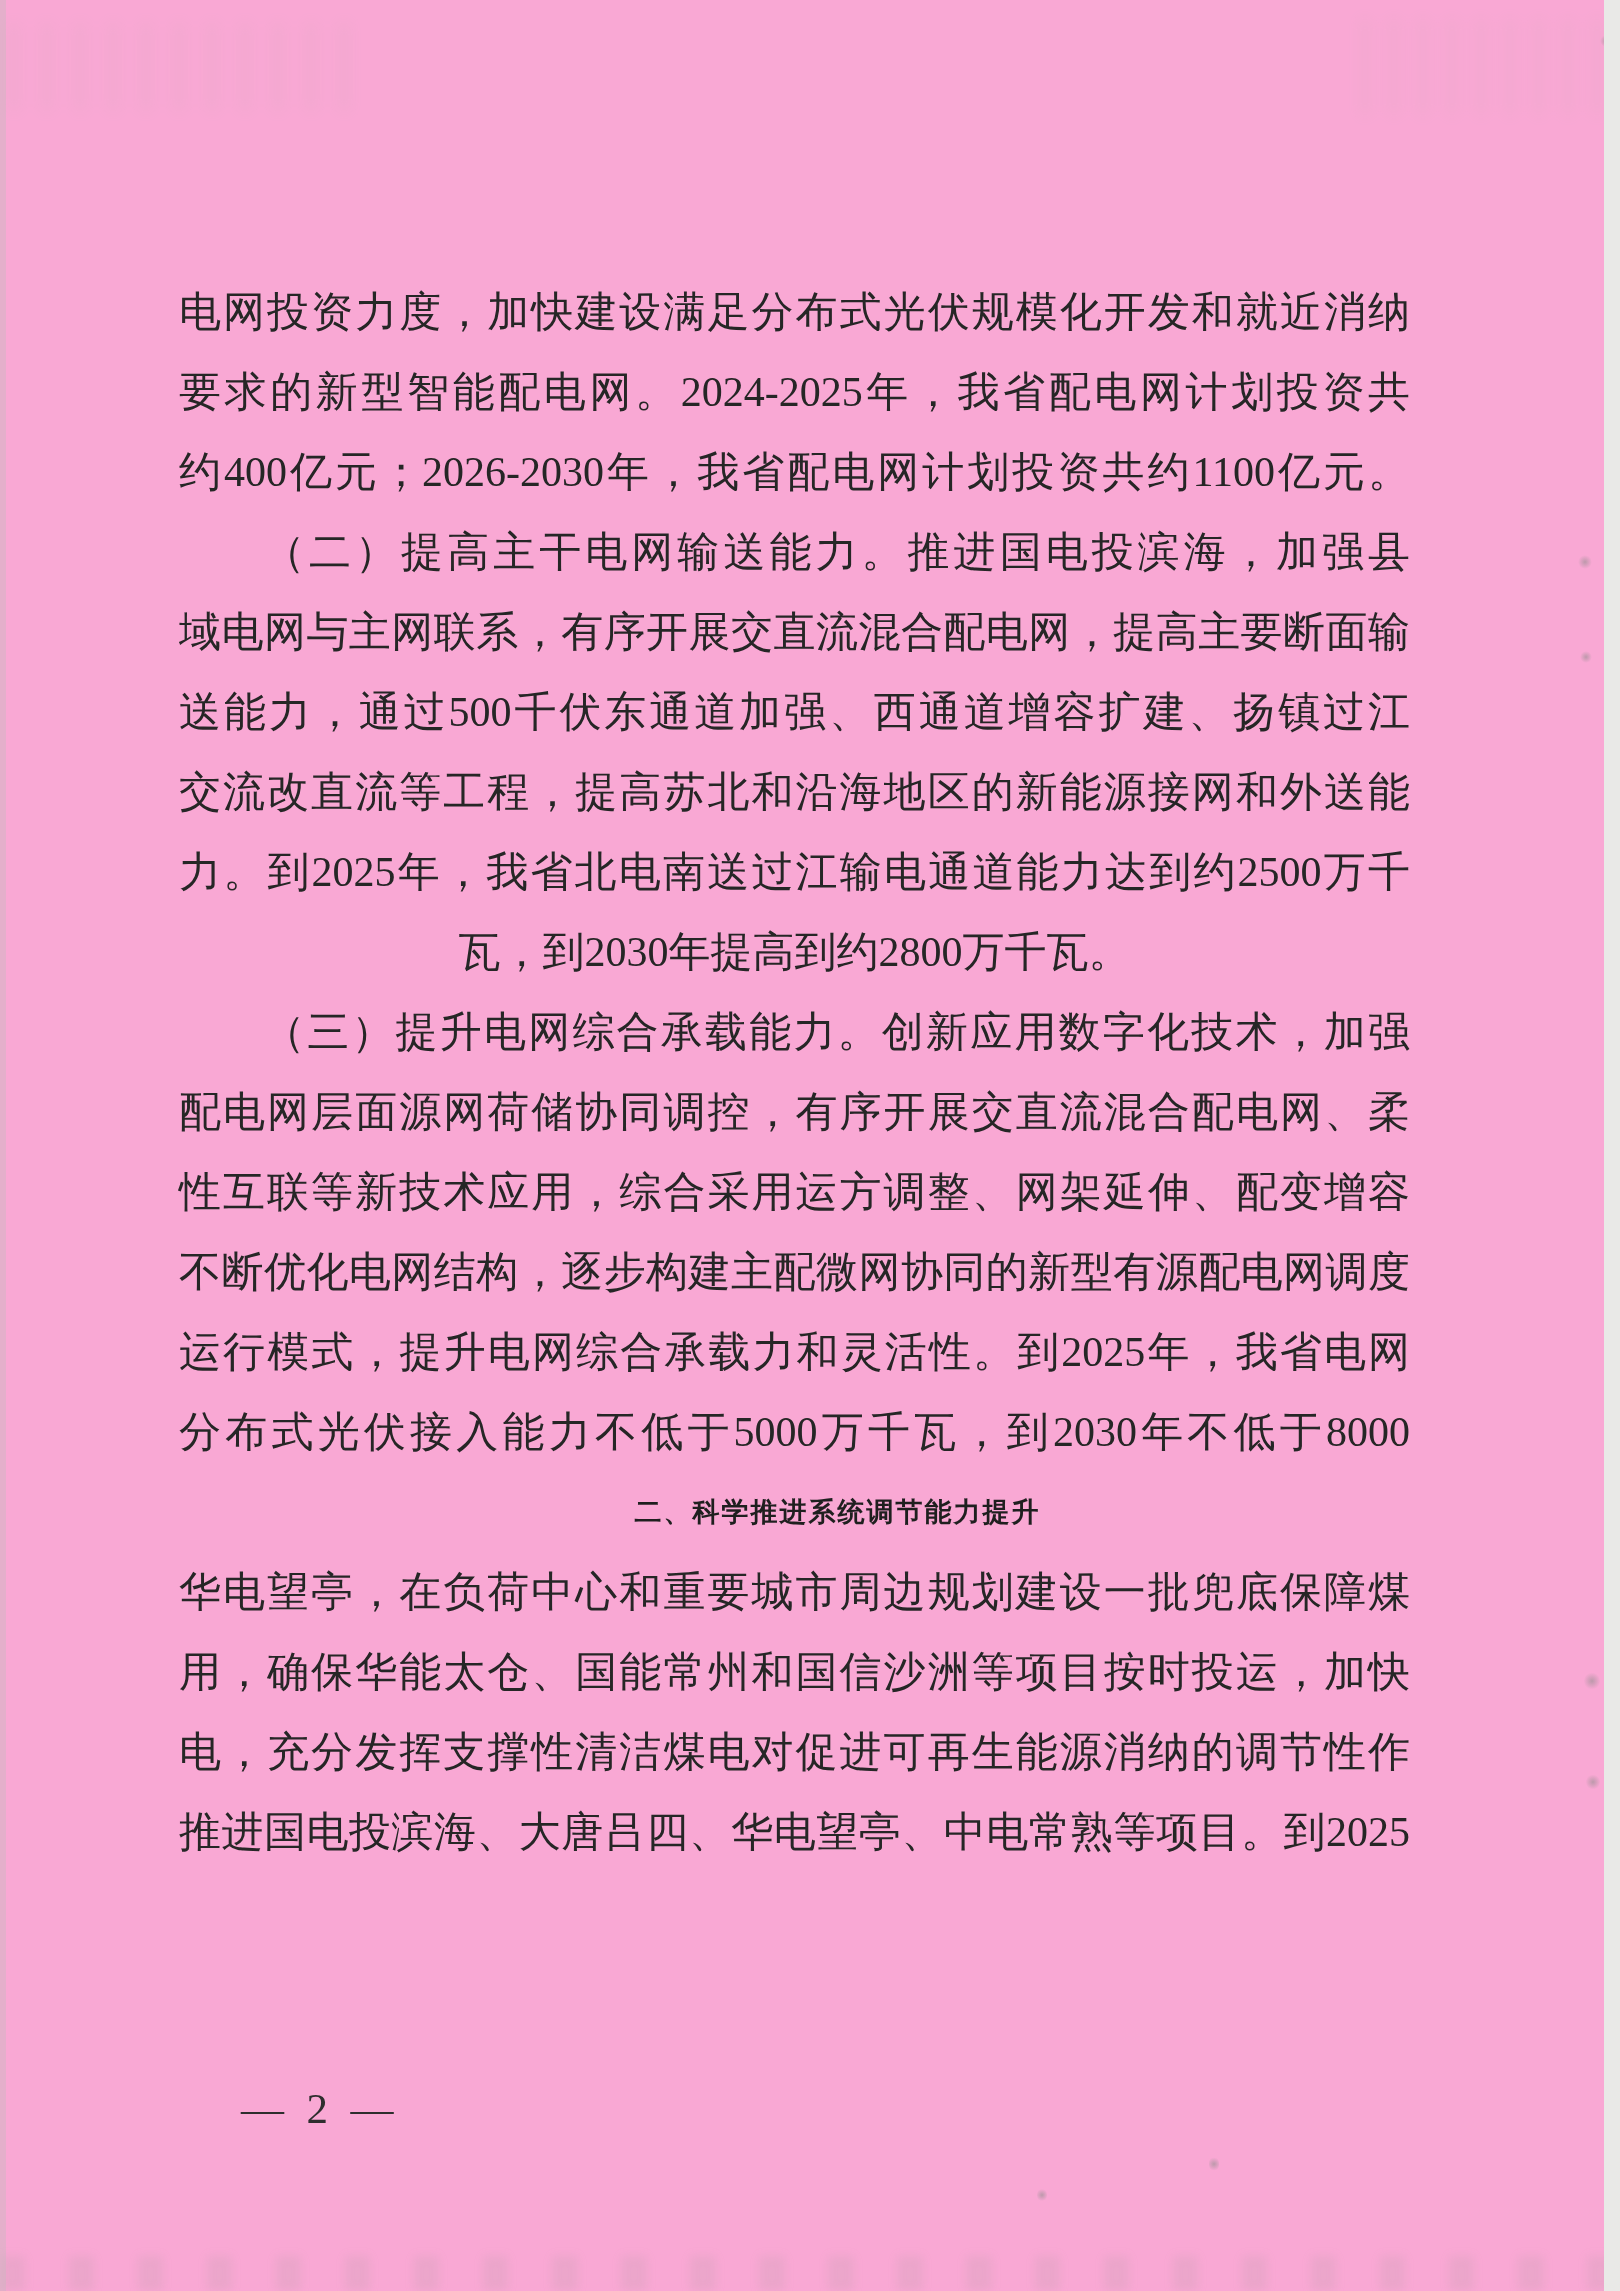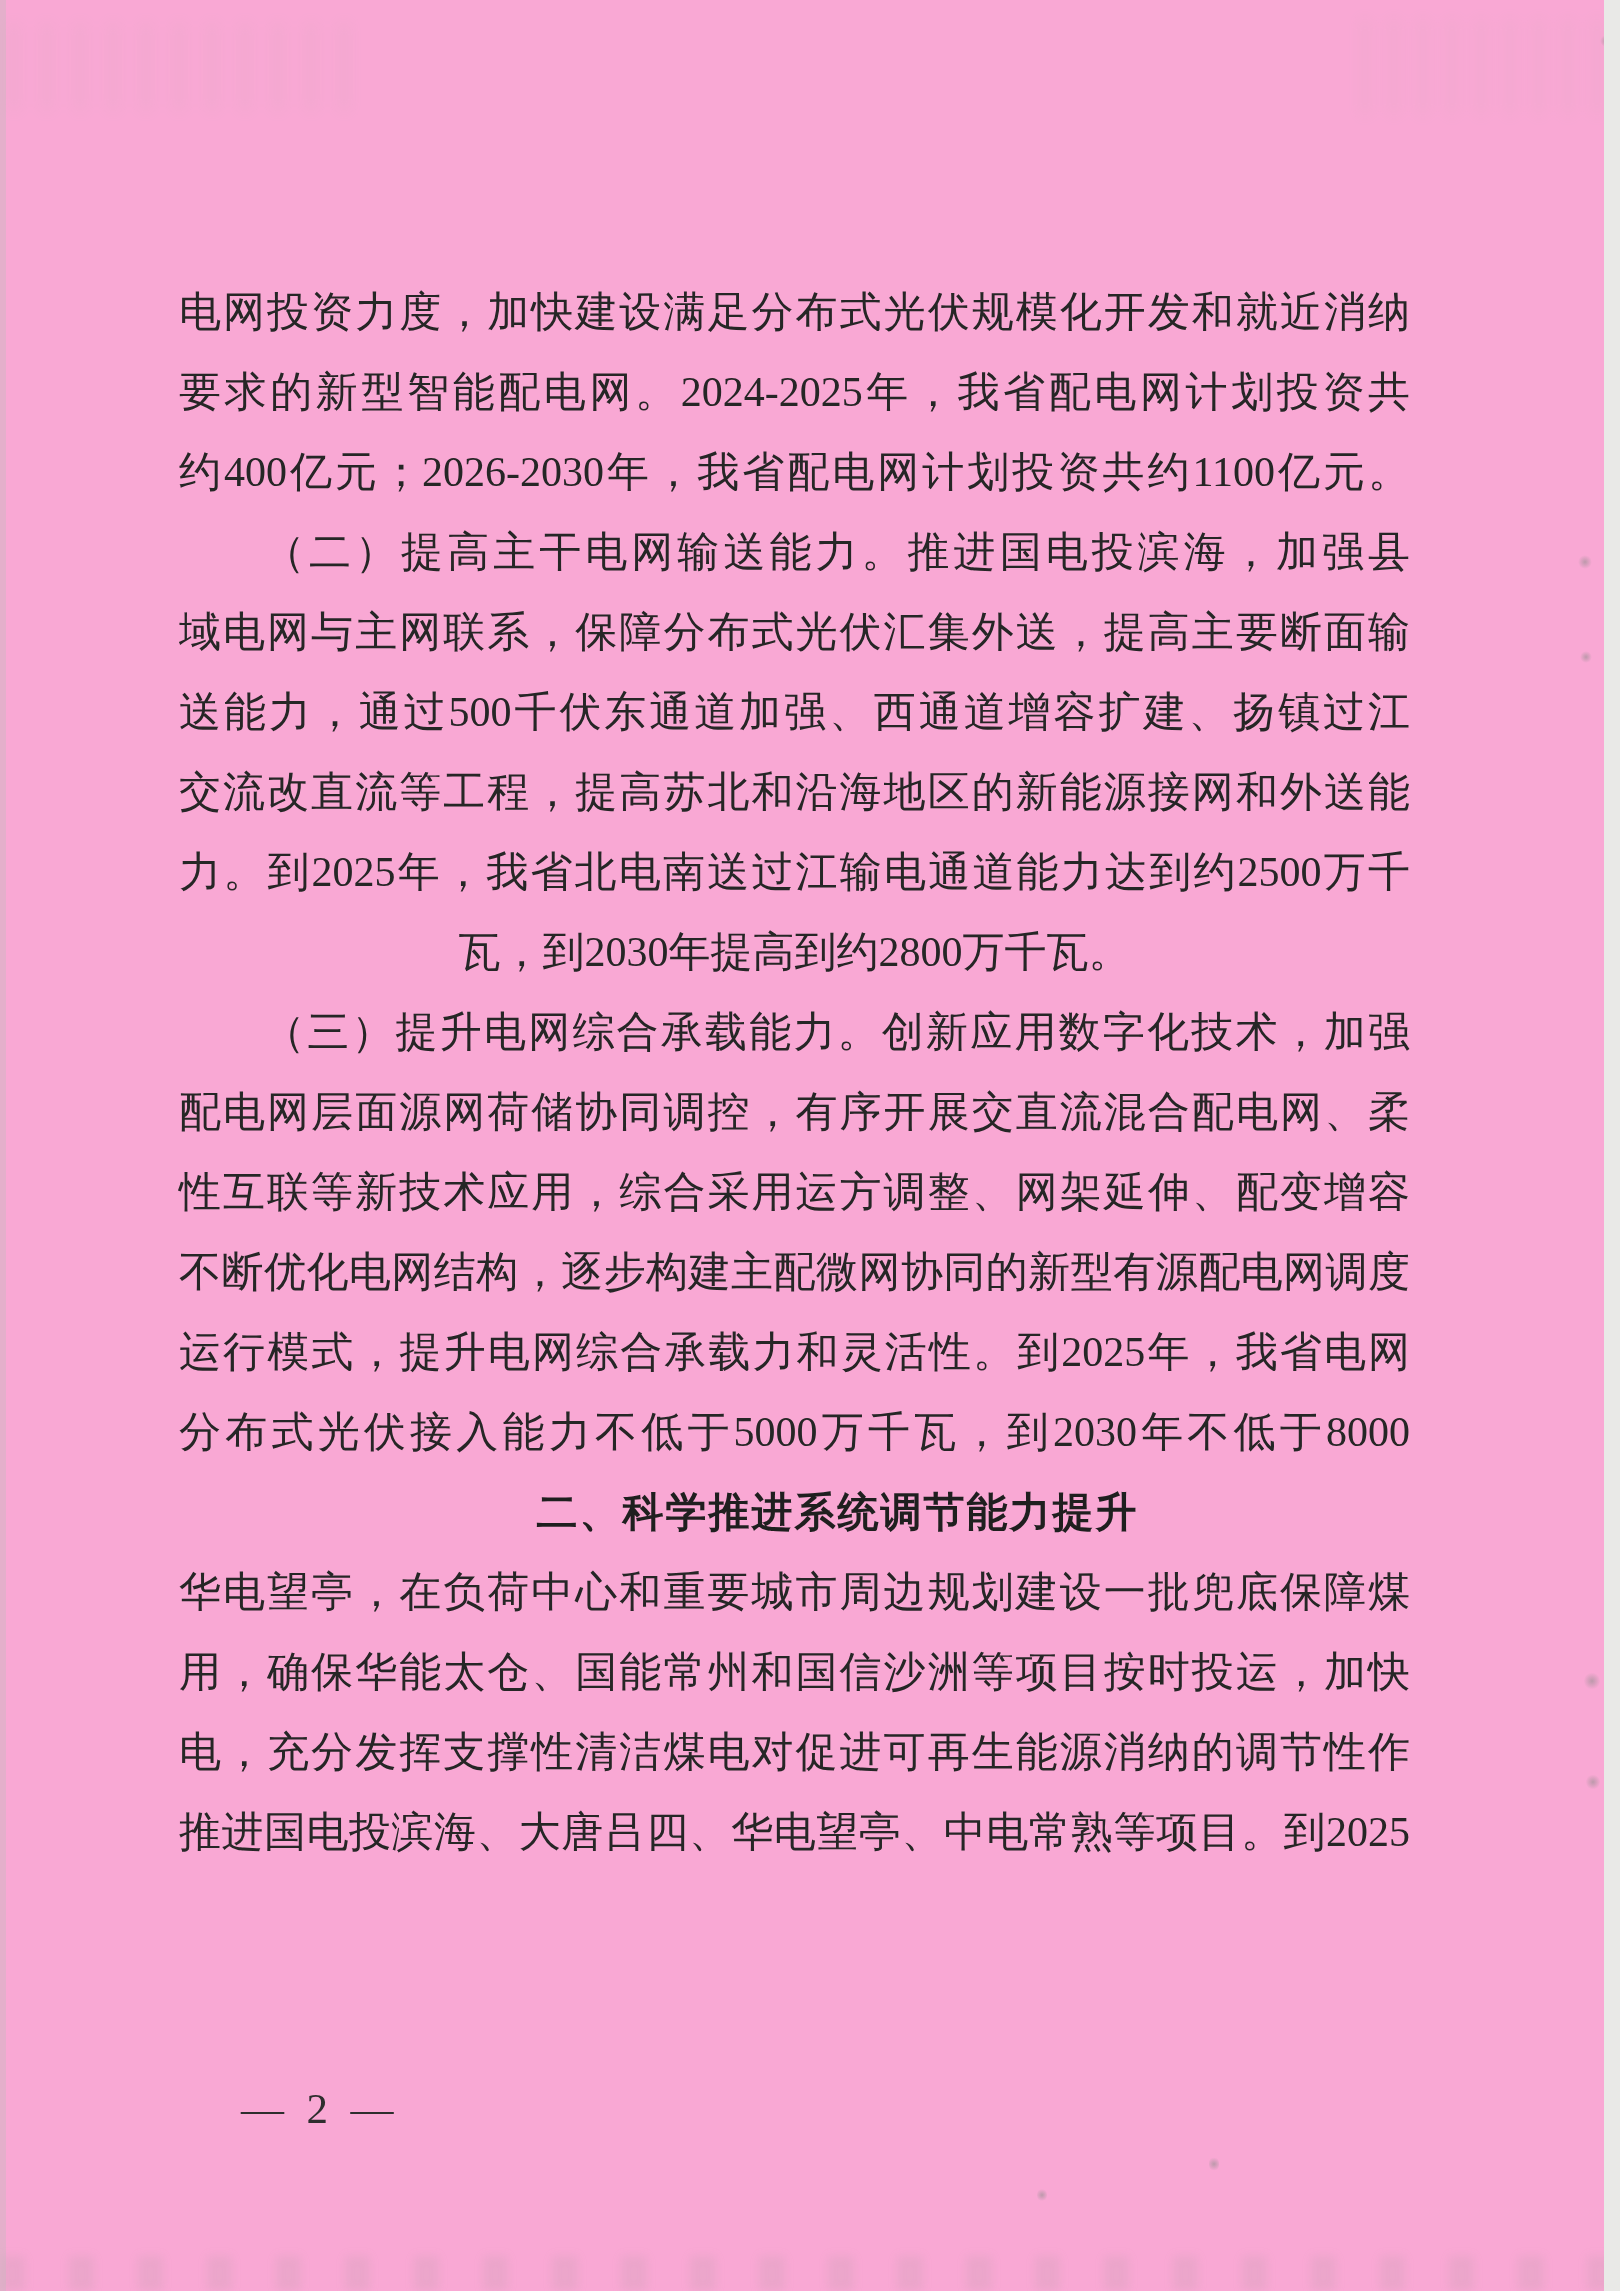--- a/index.html
+++ b/index.html
@@ -27,21 +27,21 @@
     white-space:normal;
   }
   .j{
     text-align:justify;
     text-align-last:justify;
   }
   .indent{ text-indent:84px; }
   .heading{
     font-family:"Liberation Sans","DejaVu Sans",sans-serif;
     font-weight:700;
-    font-size:41px;
+    font-size:27px;
     letter-spacing:2px;
     color:#1f1f1f;
     text-indent:86px;
   }
   .footer{
     position:absolute;
     left:241px; top:2084px;
     font-size:43px;
     letter-spacing:5.9px;
     color:#2e2e2e;
@@ -92,21 +92,21 @@
   <div class="artifact speck speck-d"></div>
   <div class="artifact speck speck-e"></div>
   <div class="artifact speck speck-f"></div>
   <div class="artifact speck speck-g"></div>
 
   <main class="text-block">
     <p class="line j">电网投资力度，加快建设满足分布式光伏规模化开发和就近消纳</p>
     <p class="line j">要求的新型智能配电网。2024-2025年，我省配电网计划投资共</p>
     <p class="line j">约400亿元；2026-2030年，我省配电网计划投资共约1100亿元。</p>
     <p class="line j indent">（二）提高主干电网输送能力。推进国电投滨海，加强县</p>
-    <p class="line j">域电网与主网联系，保障分布式光伏汇集外送，提高主要断面输</p>
+    <p class="line j">域电网与主网联系，有序开展交直流混合配电网，提高主要断面输</p>
     <p class="line j">送能力，通过500千伏东通道加强、西通道增容扩建、扬镇过江</p>
     <p class="line j">交流改直流等工程，提高苏北和沿海地区的新能源接网和外送能</p>
     <p class="line j">力。到2025年，我省北电南送过江输电通道能力达到约2500万千</p>
     <p class="line">瓦，到2030年提高到约2800万千瓦。</p>
     <p class="line j indent">（三）提升电网综合承载能力。创新应用数字化技术，加强</p>
     <p class="line j">配电网层面源网荷储协同调控，有序开展交直流混合配电网、柔</p>
     <p class="line j">性互联等新技术应用，综合采用运方调整、网架延伸、配变增容</p>
     <p class="line j">不断优化电网结构，逐步构建主配微网协同的新型有源配电网调度</p>
     <p class="line j">运行模式，提升电网综合承载力和灵活性。到2025年，我省电网</p>
     <p class="line j">分布式光伏接入能力不低于5000万千瓦，到2030年不低于8000</p>

